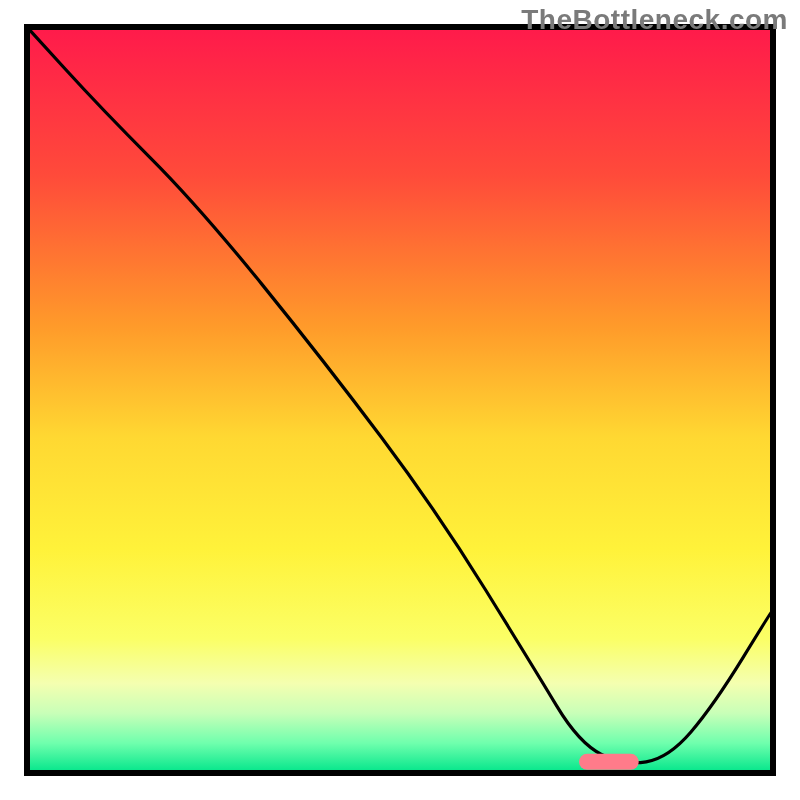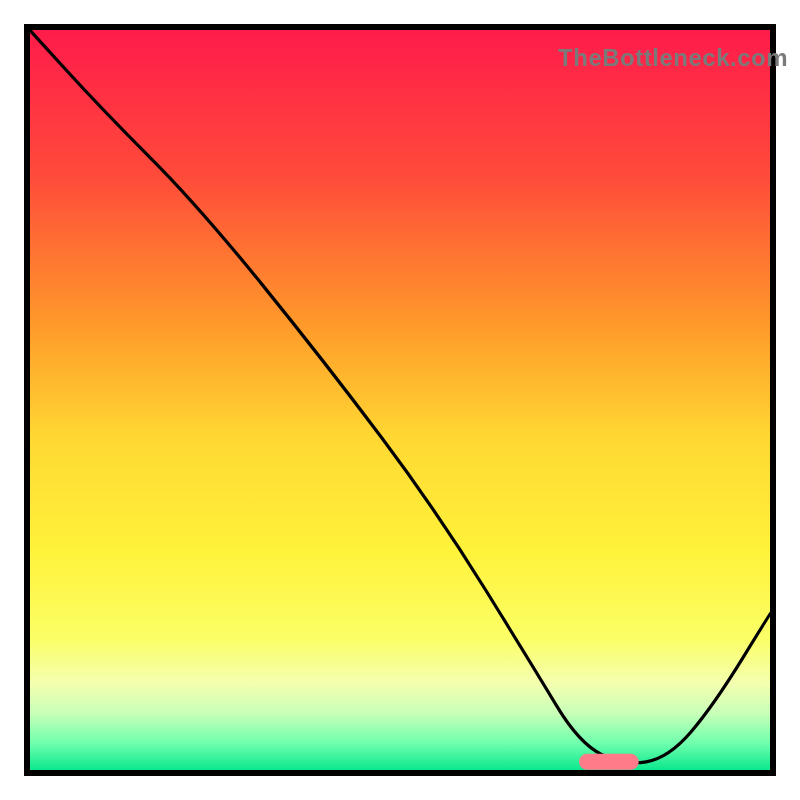--- a/index.html
+++ b/index.html
@@ -13,26 +13,25 @@
   .container {
     position: relative;
     width: 800px;
     height: 800px;
   }
   .watermark {
     position: absolute;
     top: 4px;
     right: 12px;
     font-family: Arial, Helvetica, sans-serif;
-    font-size: 24px;
+    font-size: 28px;
     font-weight: bold;
     color: #7a7a7a;
     letter-spacing: 0.5px;
     z-index: 3;
-    margin-top: 40px;
   }
   svg.plot {
     position: absolute;
     top: 0;
     left: 0;
   }
 </style>
 </head>
 <body>
 

